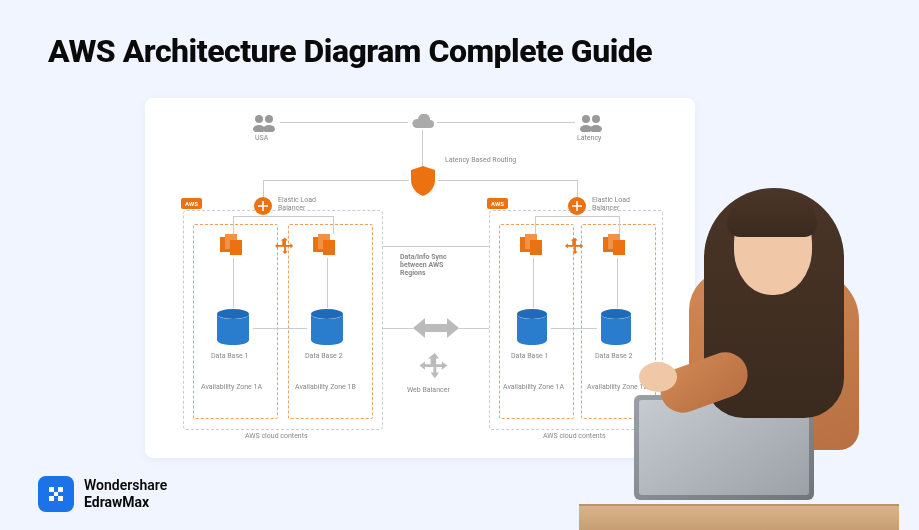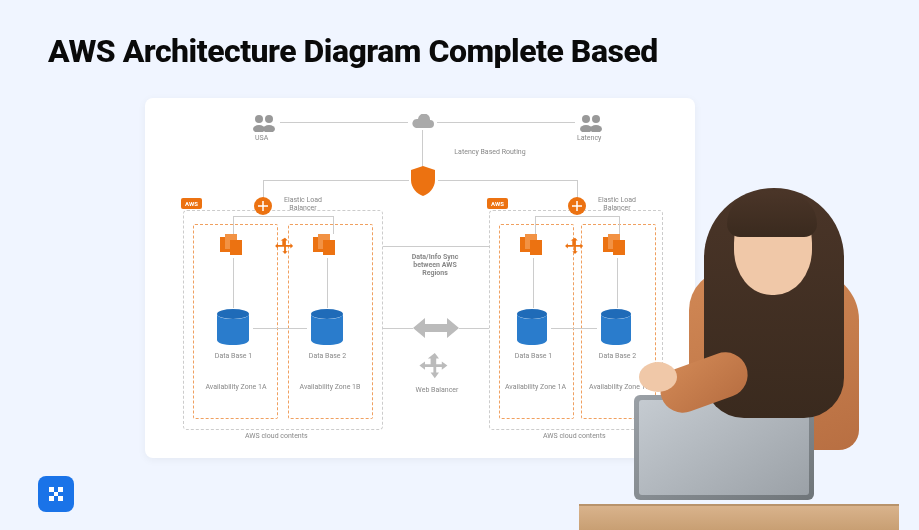--- a/index.html
+++ b/index.html
@@ -54,21 +54,21 @@
     .region-box {
       position: absolute;
       border: 1px dashed #ccc;
       border-radius: 4px;
     }
     .az-box {
       position: absolute;
       border: 1px dashed #f0a060;
       border-radius: 2px;
     }
-    .label { position: absolute; text-align: center; }
+    .label { position: absolute; text-align: left; }
     .conn-line {
       position: absolute;
       background: #ccc;
     }
     .arrow-bidir {
       position: absolute;
       color: #bbb;
     }
     .server-boxes {
       position: absolute;
@@ -195,21 +195,21 @@
       width: 38px;
       height: 30px;
       background: #f0c8a8;
       border-radius: 50%;
       z-index: 6;
     }
   </style>
 </head>
 <body>
 
-<h1 class="title">AWS Architecture Diagram Complete Based</h1>
+<h1 class="title">AWS Architecture Diagram Complete Guide</h1>
 
 <div class="diagram-container">
   <div class="diagram-inner">
 
     <div class="users-icon" style="top:16px;left:105px;">
       <svg width="28" height="18" viewBox="0 0 28 18">
           <g fill="#999">
             <circle cx="9" cy="5" r="4"></circle>
             <circle cx="19" cy="5" r="4"></circle>
             <ellipse cx="9" cy="15" rx="6" ry="4"></ellipse>
@@ -234,21 +234,21 @@
             <ellipse cx="19" cy="15" rx="6" ry="4"></ellipse>
           </g>
         </svg>
     </div>
     <div class="label" style="top:36px;left:432px;">Latency</div>
 
     <div class="conn-line" style="top:24px;left:135px;width:128px;height:1px;"></div>
     <div class="conn-line" style="top:24px;left:292px;width:138px;height:1px;"></div>
     <div class="conn-line" style="top:32px;left:277px;width:1px;height:38px;"></div>
 
-    <div class="label" style="top:50px;left:300px;width:90px;">Latency Based Routing</div>
+    <div class="label" style="top:58px;left:300px;width:90px;">Latency Based Routing</div>
 
     <div class="shield-icon" style="top:68px;left:264px;">
       <svg width="28" height="30" viewBox="0 0 28 30">
           <path fill="#ec7211" d="M14 0l12 4v10c0 8-6 14-12 16C8 28 2 22 2 14V4z"></path>
         </svg>
     </div>
 
     <div class="conn-line" style="top:82px;left:118px;width:146px;height:1px;"></div>
     <div class="conn-line" style="top:82px;left:293px;width:140px;height:1px;"></div>
     <div class="conn-line" style="top:82px;left:118px;width:1px;height:18px;"></div>
@@ -395,20 +395,24 @@
     <div class="conn-line" style="top:230px;left:238px;width:30px;height:1px;"></div>
     <div class="conn-line" style="top:230px;left:314px;width:30px;height:1px;"></div>
   </div>
 </div>
 
 <div class="brand">
   <div class="brand-logo">
     <svg width="22" height="22" viewBox="0 0 22 22">
         <path fill="#fff" d="M4 4h5v5h4V4h5v5h-5v4h5v5h-5v-5H9v5H4v-5h5V9H4z"></path>
       </svg>
+  </div>
+  <div class="brand-text">
+    <div class="line1">Wondershare</div>
+    <div class="line2">EdrawMax</div>
   </div>
 </div>
 
 <div class="person">
   <div class="body-shape">
     <div class="hair"></div>
     <div class="torso"></div>
     <div class="head"></div>
     <div class="hair-front"></div>
     <div class="arm"></div>

